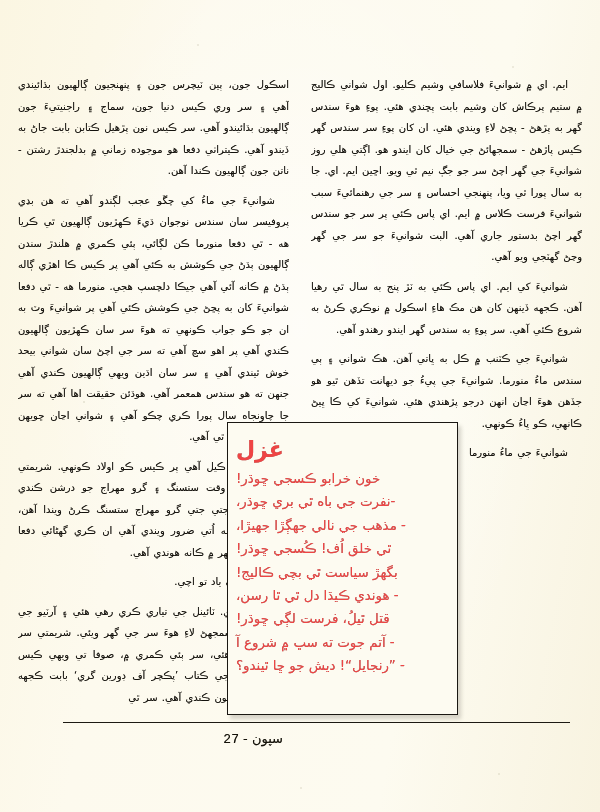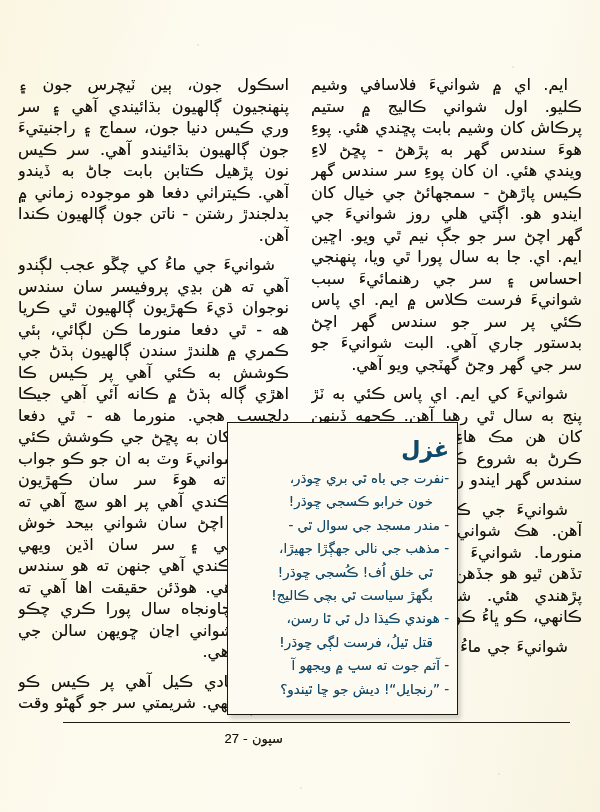--- a/index.html
+++ b/index.html
@@ -45,21 +45,21 @@
     display: flex;
     flex-direction: row-reverse;   
     gap: 22px;
   }
   .col {
     flex: 1 1 0;
     direction: rtl;
     text-align: justify;
     text-align-last: right;
     color: #14120d;
-    font-size: 16px;
+    font-size: 10px;
     line-height: 21.5px;
     letter-spacing: 0.1px;
     word-spacing: 1px;
     overflow: hidden;
   }
   .col p {
     margin: 0 0 8px 0;
     text-indent: 14px;
   }
   .col p.noind { text-indent: 0; }
@@ -79,22 +79,22 @@
     height: 293px;
     background: #fdfbf1;
     border: 1.6px solid #1a1712;
     box-shadow: 3px 4px 4px rgba(40,35,20,0.18);
     box-sizing: border-box;
     z-index: 5;
     overflow: hidden;
   }
   .poem {
     direction: rtl;
-    text-align: right;
-    color: #0c4a6e;
+    text-align: left;
+    color: #ef4444;
     padding: 6px 8px 4px 8px;
   }
   .poem-title {
     font-size: 22px;
     font-weight: bold;
     line-height: 30px;
     margin: 6px 0 2px 0;
     letter-spacing: 1px;
   }
   .poem-lines {
@@ -116,21 +116,21 @@
   .footer {
     position: absolute;
     left: 63px;
     top: 731px;
     width: 220px;
     direction: rtl;
     color: #141209;
     font-size: 13px;
     letter-spacing: 0.5px;
   }
-  .footer .pg { font-family: Liberation Sans, sans-serif; text-align: center; }
+  .footer .pg { font-family: Liberation Mono, monospace; text-align: center; }
 </style>
 </head>
 <body>
 
 <div class="page"></div>
 
 <div class="content">
 
   <div class="speck" style="left:197px;top:44px;width:2px;height:2px;"></div>
   <div class="speck" style="left:512px;top:66px;width:2px;height:2px;"></div>
@@ -154,29 +154,28 @@
       <p>شوانيءَ کي ياد تو اچي.</p>
       <p>هوءَ ايم. اي. ٽائينل جي تياري ڪري رهي هئي ۽ آرٽيو جي ڪجه پزڻ - سمجهڻ لاءِ هوءَ سر جي گهر ويئي. شريمتي سر گهر ۾ ڪانه هئي، سر ٻئي ڪمري ۾، صوفا تي ويهي ڪيس اسڪر وائيلد جي ڪتاب ’پڪچر آف ڊورين گري‘ بابت ڪجهه سمجهائي ڳالهيون ڪندي آهي. سر ٿي</p>
     </div>
 
   </div>
 
   <div class="poem-box">
     <div class="poem">
       <div class="poem-title">غزل</div>
       <div class="poem-lines">
+        <div class="ln b">خون خرابو ڪسجي ڇوڌر!</div>
         <div class="ln">-نفرت جي باه ٿي بري ڇوڌر،</div>
-        <div class="ln b">خون خرابو ڪسجي ڇوڌر!</div>
-        <div class="ln">- مندر مسجد جي سوال ٿي -</div>
         <div class="ln">- مذهب جي نالي جهڳڙا جهيڙا،</div>
         <div class="ln b">ٿي خلق اُف! ڪُسجي ڇوڌر!</div>
         <div class="ln b">بگهڙ سياست ٿي بچي ڪاليج!</div>
         <div class="ln">- هوندي ڪيڌا دل ٿي ٿا رسن،</div>
         <div class="ln b">قتل ٿيلُ، فرست لڳي ڇوڌر!</div>
-        <div class="ln">- آتم جوت ته سڀ ۾ ويجهو آ</div>
+        <div class="ln">- آتم جوت ته سڀ ۾ شروع آ</div>
         <div class="ln">- ”رنجايل“! ديش جو ڇا ٿيندو؟</div>
 
       </div>
 
     </div>
   </div>
 
   <div class="footer-rule"></div>
   <div class="footer">
     <span>سپون</span>

